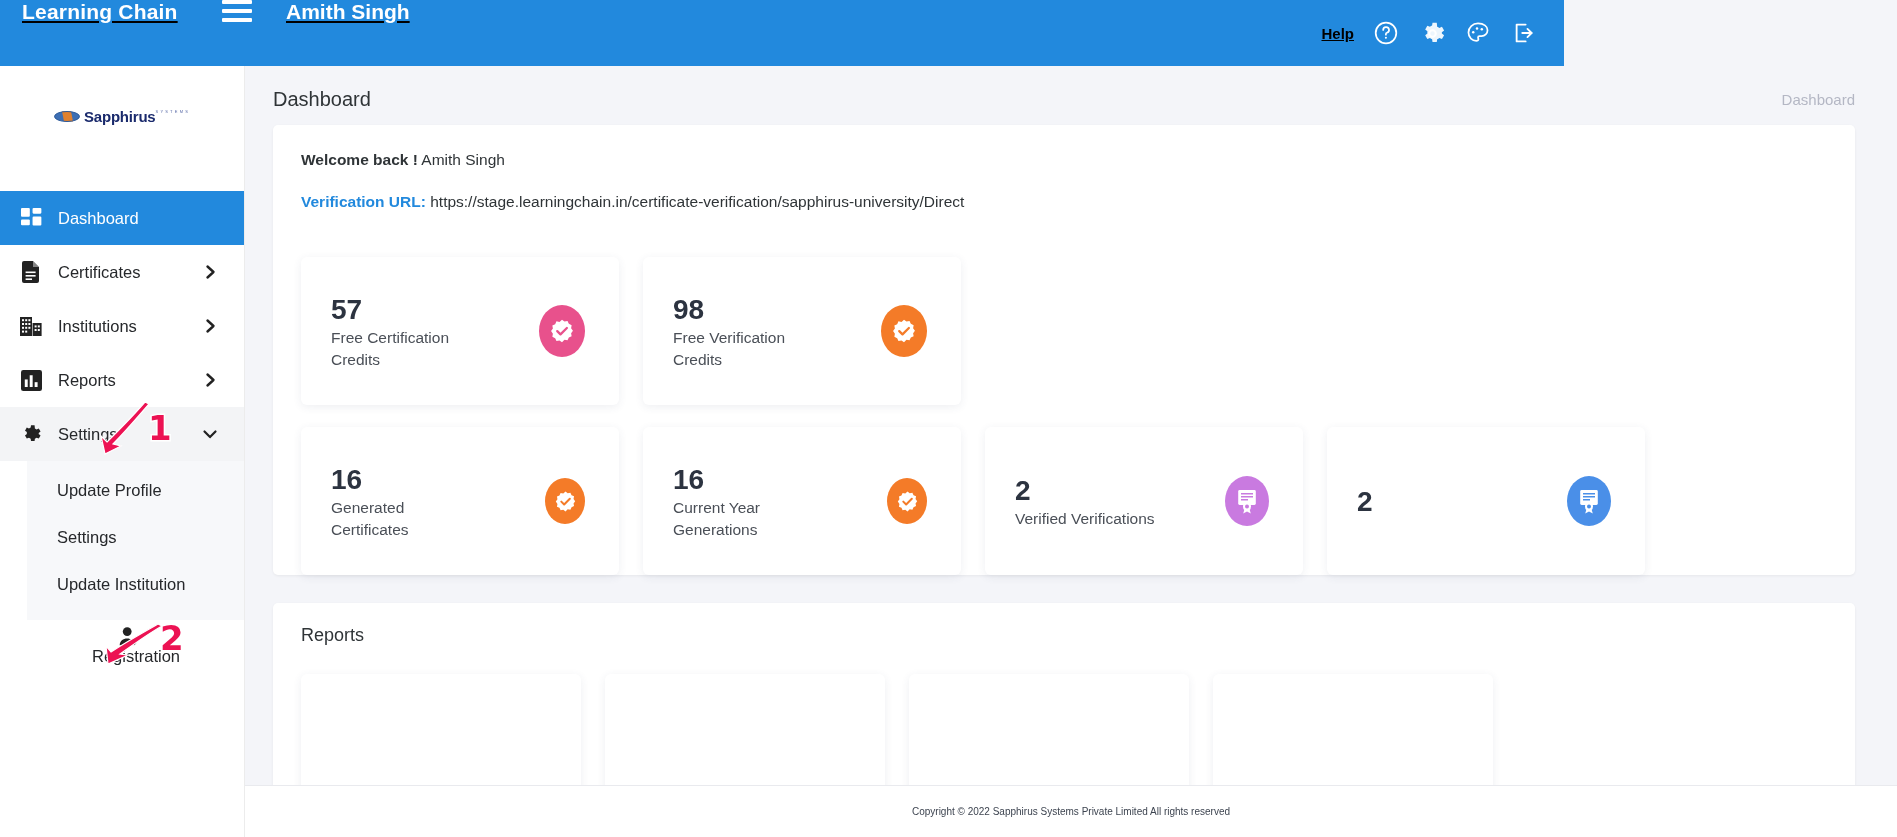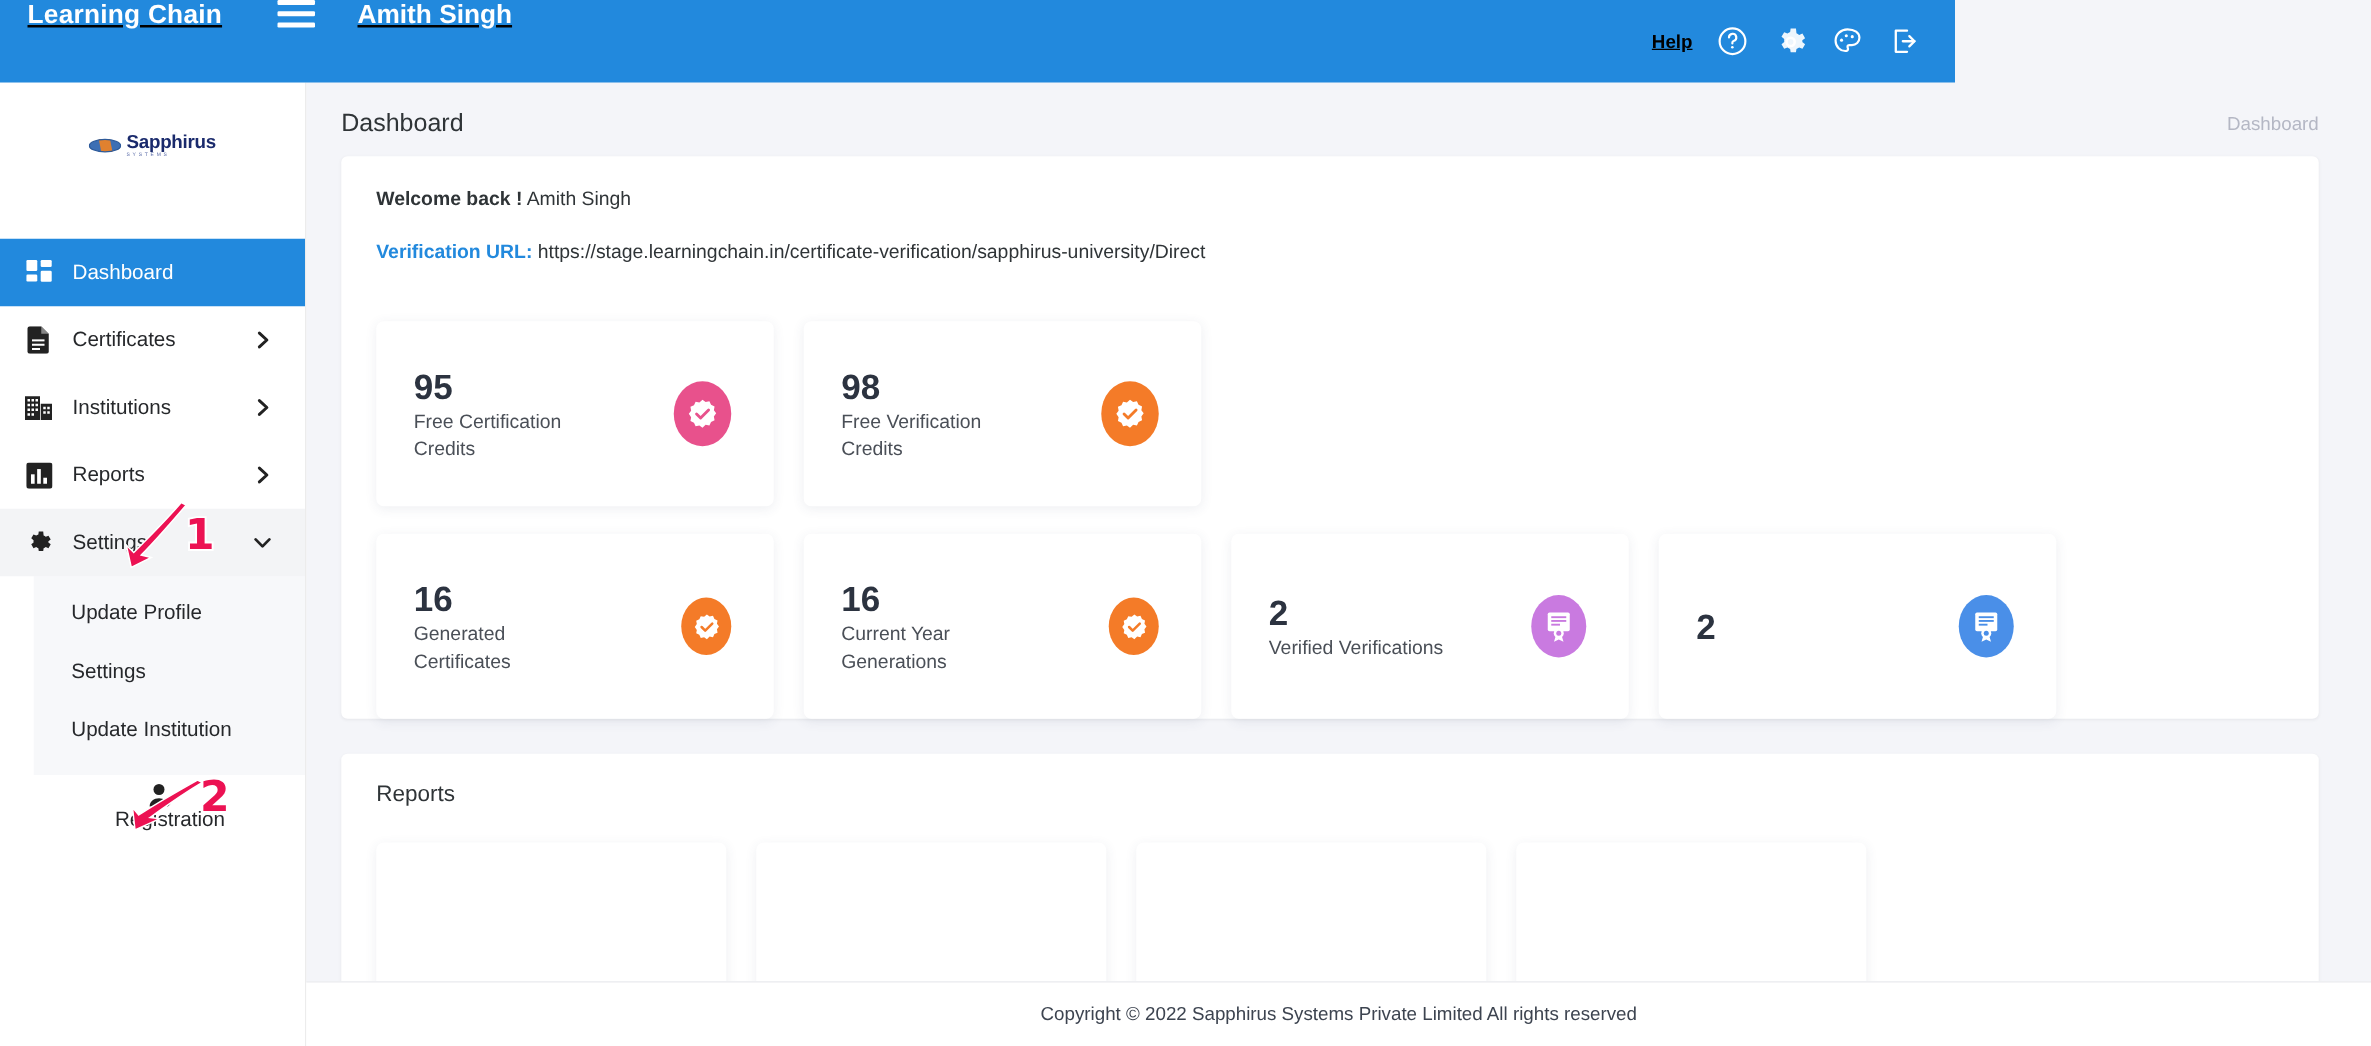--- a/index.html
+++ b/index.html
@@ -49,21 +49,21 @@
     background: #ffffff;
     border-right: 1px solid #ececec;
     z-index: 20;
     overflow: hidden;
   }
   .logo-wrap {
     height: 100px; display:flex; align-items:center; justify-content:center;
   }
   .logo { display: flex; align-items: center; gap: 4px; }
   .logo-mark { width: 26px; height: 15px; position: relative; }
-  .logo-text { display:flex; flex-direction:column; align-items:flex-start; line-height:1; }
+  .logo-text { display:flex; flex-direction:row; align-items:flex-start; line-height:1; }
   .logo-main { font-size: 15px; font-weight: bold; color: #1a2a6c; letter-spacing: -.2px; }
   .logo-sub { font-size: 4px; color: #5a6ba8; letter-spacing: 2.2px; margin-top: 1px; }
 
   .nav { margin-top: 25px; }
   .nav-item {
     height: 54px; display: flex; align-items: center;
     padding-left: 16px; cursor: pointer; position: relative;
     color: #26282b; font-size: 16.5px;
   }
   .nav-item.active { background: #2289dd; color: #fff; }
@@ -134,21 +134,21 @@
     box-shadow: 0 2px 9px rgba(60,70,100,.085);
     width: 280px; height: 140px;
   }
 
   
   .footer {
     position:absolute; left: 245px; bottom: 0;
     width: 1652px; height: 52px;
     background:#fff; border-top: 1px solid #e9eaee;
     display:flex; align-items:center; justify-content:center;
-    font-size: 15px; color: #3d4450;
+    font-size: 10px; color: #3d4450;
     z-index: 25;
   }
 
   
   .anno { position: absolute; z-index: 40; pointer-events: none; }
   .anno-num {
     font-size: 34px; font-weight: bold; color: #ec1253;
     -webkit-text-stroke: 3px #ffffff;
     paint-order: stroke fill;
     font-family: "DejaVu Sans", sans-serif;
@@ -359,21 +359,21 @@
 
       <div class="vurl">
         <span class="lbl">Verification URL:</span>
         <span>https://stage.learningchain.in/certificate-verification/sapphirus-university/Direct</span>
       </div>
 
       <div class="cards-row">
 
         <div class="card">
           <div class="card-txt">
-            <div class="card-num">95</div>
+            <div class="card-num">57</div>
             <div class="card-lab">Free Certification Credits</div>
           </div>
           <div class="card-ico" style="background:#e8518c;">
             <svg width="26" height="26" viewBox="0 0 24 24" fill="#fff">
               <path d="M12 1.6l2.3 1.7 2.8-.5 1.2 2.6 2.6 1.2-.5 2.8 1.7 2.3-1.7 2.3.5 2.8-2.6 1.2-1.2 2.6-2.8-.5L12 22.4l-2.3-1.7-2.8.5-1.2-2.6-2.6-1.2.5-2.8L1.9 12l1.7-2.3-.5-2.8 2.6-1.2 1.2-2.6 2.8.5z"></path>
               <path d="M7.6 12.1 L10.6 15.1 L16.5 9.2" fill="none" stroke="#e8518c" stroke-width="2.1" stroke-linecap="round" stroke-linejoin="round"></path>
             </svg>
           </div>
         </div>
 

